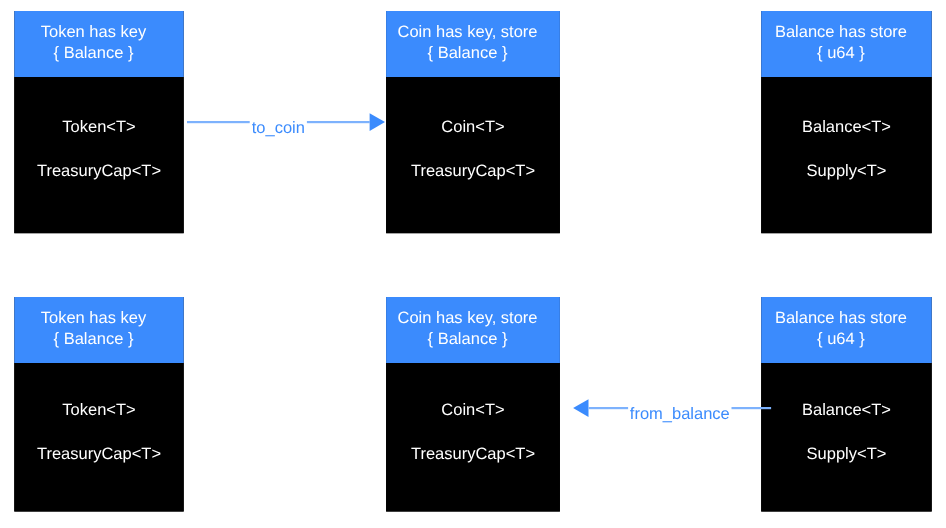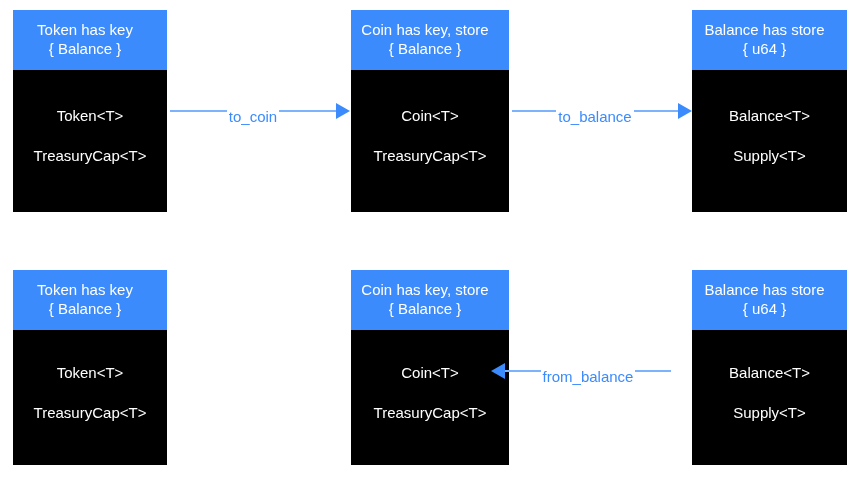--- a/index.html
+++ b/index.html
@@ -102,21 +102,21 @@
     width: 0; height: 0;
     border-top: 8px solid transparent;
     border-bottom: 8px solid transparent;
     border-right: 14px solid #3b8bfd;
     flex: 0 0 auto;
   }
 
   .e-top-1    { left: 170px; top: 100px; width: 180px; }
   .e-top-2    { left: 512px; top: 100px; width: 180px; }
   .e-bot-1    { left: 170px; top: 360px; width: 180px; }
-  .e-bot-2    { left: 491px; top: 360px; width: 180px; }
+  .e-bot-2    { left: 521px; top: 360px; width: 180px; }
 </style>
 </head>
 <body>
 
 <div class="canvas">
 
   <div class="node n-tl">
     <div class="node-header">Token has key
 { Balance }</div>
     <div class="node-body">
@@ -143,26 +143,20 @@
     </div>
   </div>
 
   <div class="edge e-top-1">
     <div class="seg"></div>
     <div class="lbl">to_coin</div>
     <div class="seg"></div>
     <div class="head-right"></div>
   </div>
 
-  <div class="edge e-top-2">
-    <div class="seg"></div>
-    <div class="lbl">to_balance</div>
-    <div class="seg"></div>
-    <div class="head-right"></div>
-  </div>
 
   <div class="node n-bl">
     <div class="node-header">Token has key
 { Balance }</div>
     <div class="node-body">
       <div class="row">Token&lt;T&gt;</div>
       <div class="row">TreasuryCap&lt;T&gt;</div>
     </div>
   </div>
 

